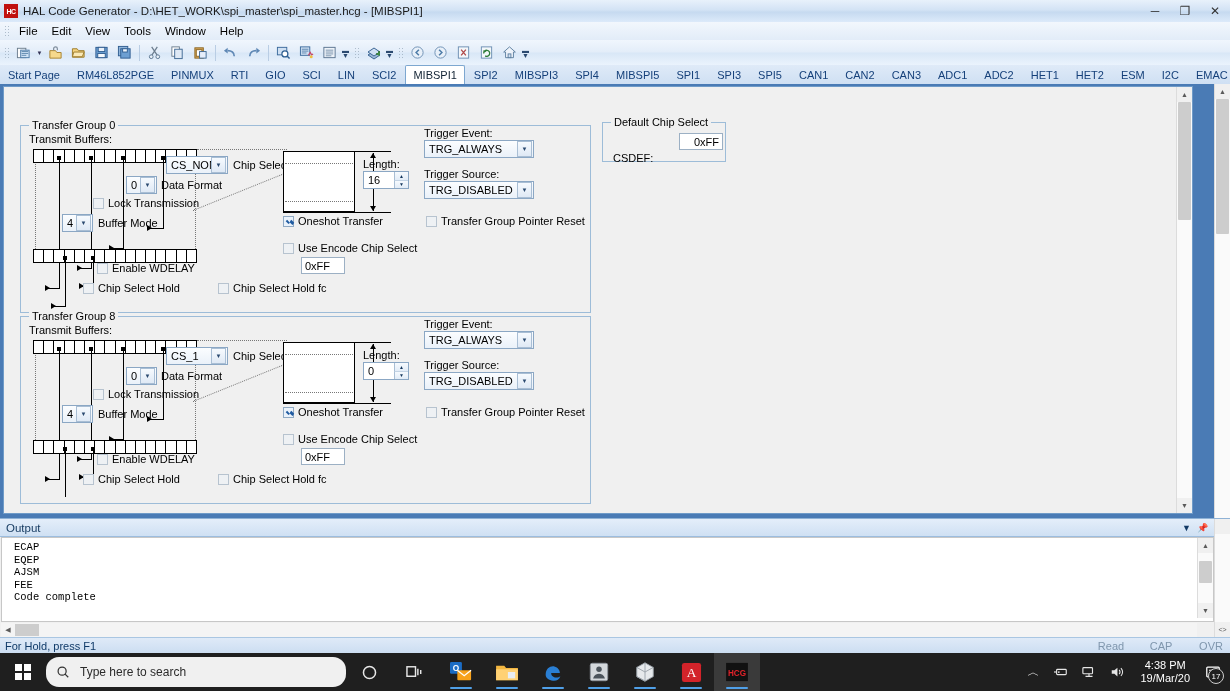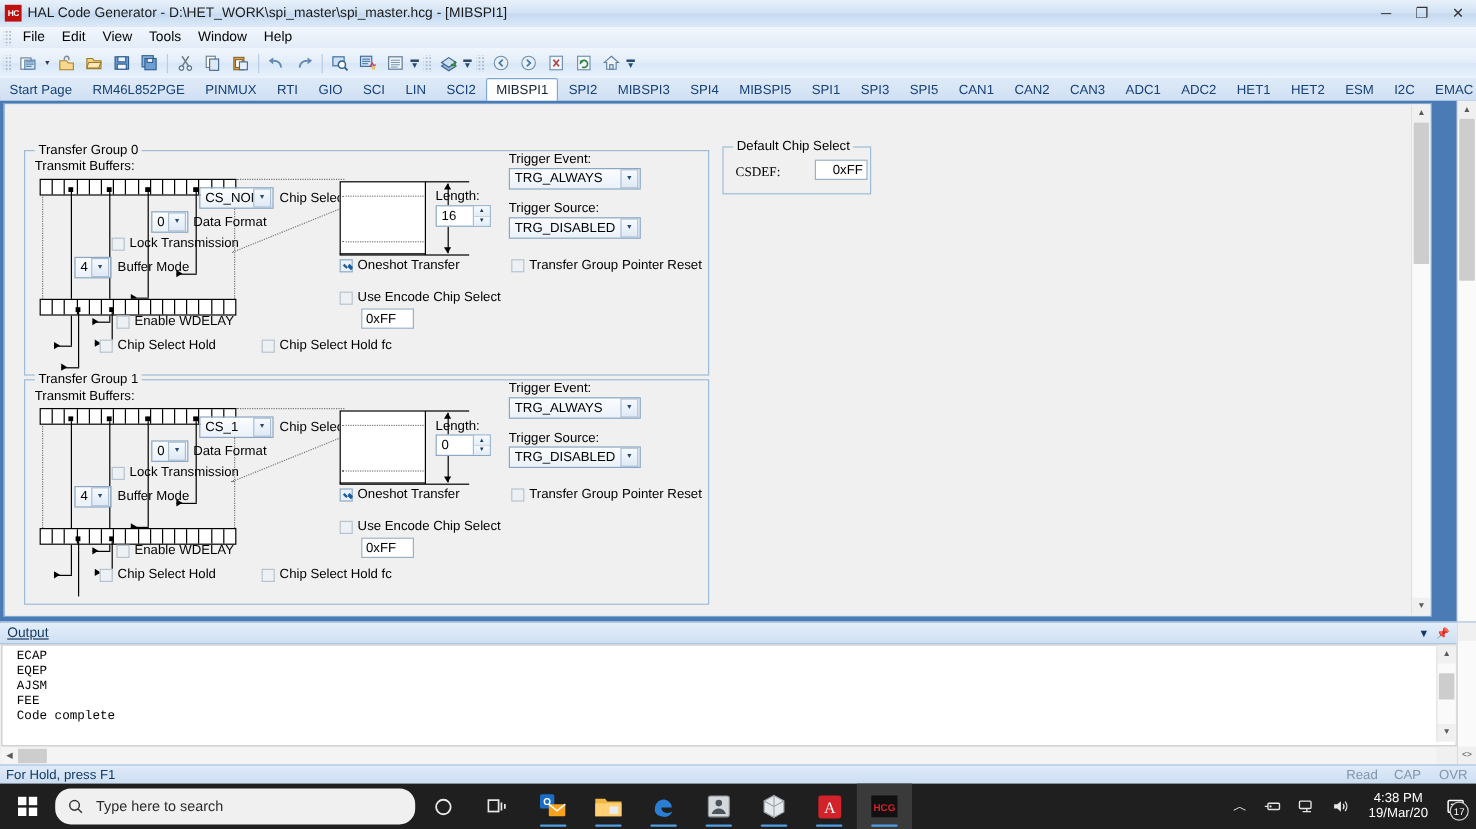--- a/index.html
+++ b/index.html
@@ -176,34 +176,34 @@
 
   
   .outpane{
     position:absolute;left:0;top:518px;width:1230px;height:118px;background:#f0f0f0;
     border-top:1px solid #8fb2d6;
   }
   .outhdr{
     height:17px;background:linear-gradient(to bottom,#e4eefa,#cfe0f3);
     border-bottom:1px solid #9cbddf;display:flex;align-items:center;
   }
-  .outhdr .t{font-size:11.5px;color:#14395f;padding-left:6px;text-decoration:underline;}
+  .outhdr .t{font-size:11.5px;color:#14395f;padding-left:6px;}
   .outhdr .ctl{margin-left:auto;display:flex;align-items:center;gap:3px;padding-right:5px;}
   .outhdr .cbtn2{width:13px;height:14px;display:flex;align-items:center;justify-content:center;font-size:9px;color:#123a66;}
   .outbody{position:absolute;left:1px;top:18px;right:16px;bottom:15px;background:#fff;border:1px solid #c7c7c7;box-sizing:border-box;overflow:hidden;}
   .outline{font-family:"Liberation Mono","DejaVu Sans Mono",monospace;font-size:10.5px;color:#000;padding-left:12px;line-height:12.6px;white-space:pre;}
 
   
   .statusbar{
     position:absolute;left:0;top:637px;width:1230px;height:16px;
     background:linear-gradient(to bottom,#dfeaf8,#cbddf1);
     border-top:1px solid #a9c6e2;display:flex;align-items:center;
   }
   .statusbar .sl{font-size:11px;color:#103a68;padding-left:5px;}
-  .statusbar .panes{margin-left:auto;display:flex;}
+  .statusbar .panes{margin-left:auto;display:flex;gap:12px;}
   .statusbar .pane{width:38px;text-align:center;font-size:11px;color:#7f96ad;}
 
   
   .taskbar{
     position:absolute;left:0;top:653px;width:1230px;height:38px;background:#1f1f1f;
     display:flex;align-items:center;
   }
   .tb-start{width:46px;height:38px;display:flex;align-items:center;justify-content:center;}
   .winlogo{width:16px;height:16px;display:grid;grid-template-columns:1fr 1fr;grid-template-rows:1fr 1fr;gap:2px;}
   .winlogo i{background:#fff;display:block;}
@@ -441,21 +441,21 @@
 
   <div class="mdi">
     <div class="child">
 
 
       <div class="childbody">
         <div class="canvas">
 
           <div class="gbox" style="left:598px;top:35px;width:122px;height:38px;text-align:right;">
             <div class="gcap">Default Chip Select</div>
-            <div class="lbl" style="left:10px;top:15px;font-family:Liberation Serif, serif;">CSDEF:</div>
+            <div class="lbl" style="left:10px;top:29px;">CSDEF:</div>
             <div class="txtbox" style="left:56px;top:10px;width:44px;height:17px;">0xFF</div>
           </div>
 
           <div class="gbox" style="left:16px;top:38px;width:569px;height:186px;">
             <div class="gcap">Transfer Group 0</div>
 
             <div class="lbl" style="left:8px;top:7px;">Transmit Buffers:</div>
 
             <div class="regrow" style="left:12px;top:23px;width:164px;height:14px;">
               <div class="cellb"></div>
@@ -611,21 +611,21 @@
               <div class="cbtn">▼</div>
             </div>
 
             <div class="cb dis" style="left:405px;top:89px;">
               <span class="box"></span>
               <span class="cbl">Transfer Group Pointer Reset</span>
             </div>
           </div>
 
           <div class="gbox" style="left:16px;top:229px;width:569px;height:186px;">
-            <div class="gcap">Transfer Group 1</div>
+            <div class="gcap">Transfer Group 8</div>
 
             <div class="lbl" style="left:8px;top:7px;">Transmit Buffers:</div>
 
             <div class="regrow" style="left:12px;top:23px;width:164px;height:14px;">
               <div class="cellb"></div>
                 <div class="cellb"></div>
                 <div class="cellb"></div>
                 <div class="cellb"></div>
               <div class="cellb"></div>
                 <div class="cellb"></div>

